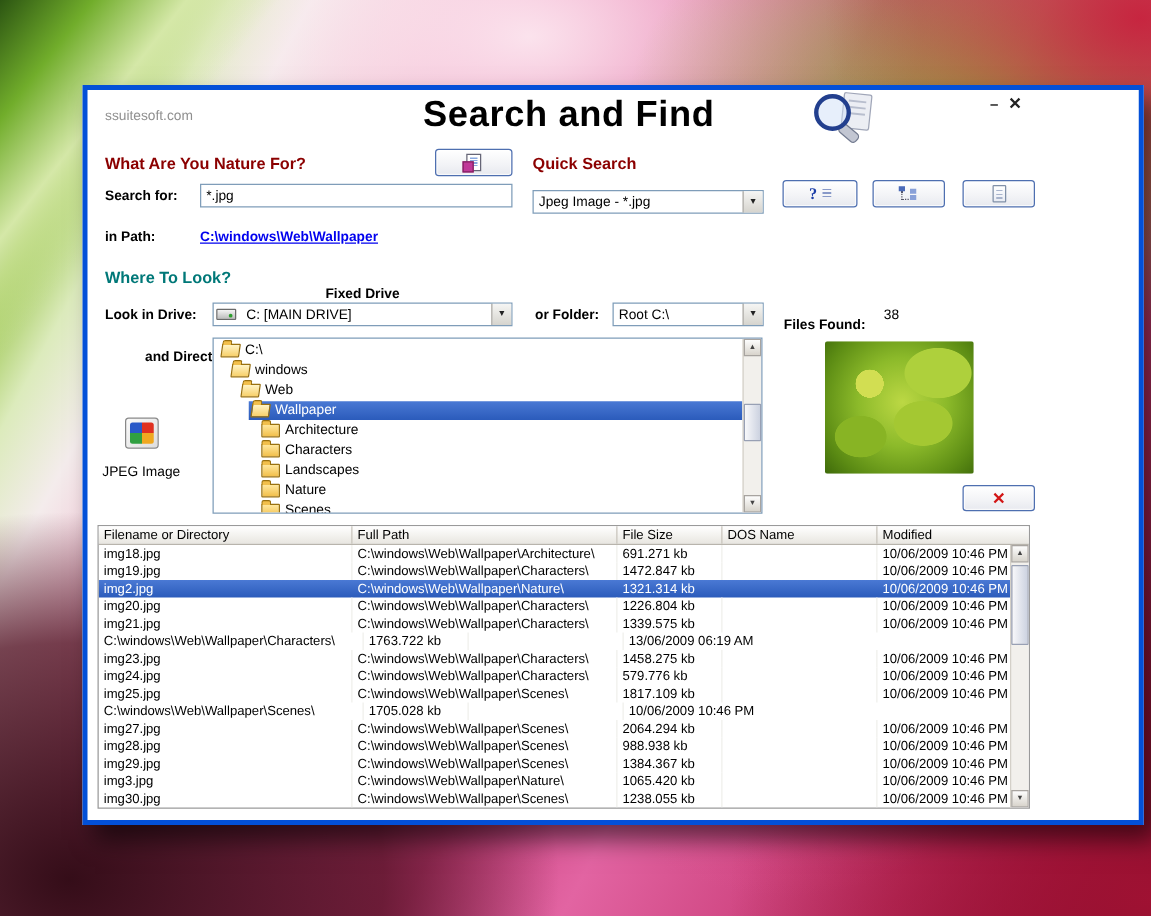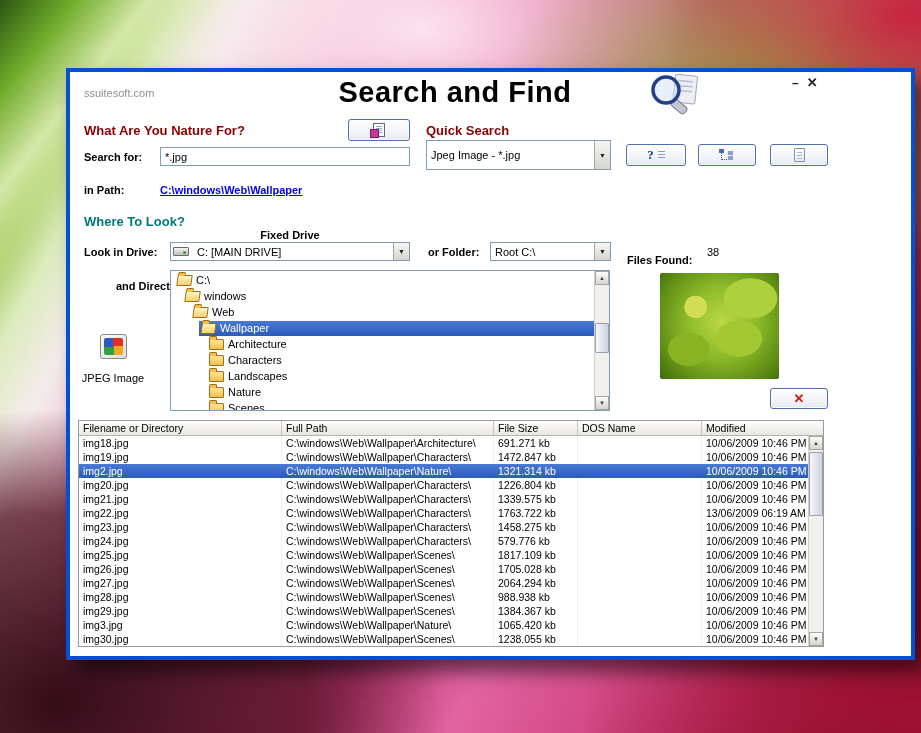--- a/index.html
+++ b/index.html
@@ -159,21 +159,21 @@
     </div>
 
     <span class="h-maroon" style="left:14px; top:51px;">What Are You Nature For?</span>
     <div class="btn" style="left:278px; top:47px; width:62px; height:22px;">
       <span class="ic-report"></span>
     </div>
     <span class="h-maroon" style="left:356px; top:51px;">Quick Search</span>
 
     <span class="lbl" style="left:14px; top:79px;">Search for:</span>
     <input class="tinput" style="left: 90px; top: 75px; width: 250px; height: 19px;" value="*.jpg">
-    <div class="dd" style="left:356px; top:68px; width:185px; height:30px;">
+    <div class="dd" style="left:356px; top:80px; width:185px; height:19px;">
       <span class="txt">Jpeg Image - *.jpg</span>
       <span class="arrow">▼</span>
     </div>
     <div class="btn" style="left:556px; top:72px; width:60px; height:22px;">
       <span class="ic-help">
           <b>?</b>
           <i></i>
         </span>
     </div>
     <div class="btn" style="left:628px; top:72px; width:58px; height:22px;">
@@ -335,21 +335,20 @@
 
             <div class="trow">
               <div class="td c0">img21.jpg</div>
               <div class="td c1">C:\windows\Web\Wallpaper\Characters\</div>
               <div class="td c2">1339.575 kb</div>
               <div class="td c3"></div>
               <div class="td c4">10/06/2009 10:46 PM</div>
             </div>
 
             <div class="trow">
-              <div class="td c0">img22.jpg</div>
               <div class="td c1">C:\windows\Web\Wallpaper\Characters\</div>
               <div class="td c2">1763.722 kb</div>
               <div class="td c3"></div>
               <div class="td c4">13/06/2009 06:19 AM</div>
             </div>
 
             <div class="trow">
               <div class="td c0">img23.jpg</div>
               <div class="td c1">C:\windows\Web\Wallpaper\Characters\</div>
               <div class="td c2">1458.275 kb</div>
@@ -367,21 +366,20 @@
 
             <div class="trow">
               <div class="td c0">img25.jpg</div>
               <div class="td c1">C:\windows\Web\Wallpaper\Scenes\</div>
               <div class="td c2">1817.109 kb</div>
               <div class="td c3"></div>
               <div class="td c4">10/06/2009 10:46 PM</div>
             </div>
 
             <div class="trow">
-              <div class="td c0">img26.jpg</div>
               <div class="td c1">C:\windows\Web\Wallpaper\Scenes\</div>
               <div class="td c2">1705.028 kb</div>
               <div class="td c3"></div>
               <div class="td c4">10/06/2009 10:46 PM</div>
             </div>
 
             <div class="trow">
               <div class="td c0">img27.jpg</div>
               <div class="td c1">C:\windows\Web\Wallpaper\Scenes\</div>
               <div class="td c2">2064.294 kb</div>

